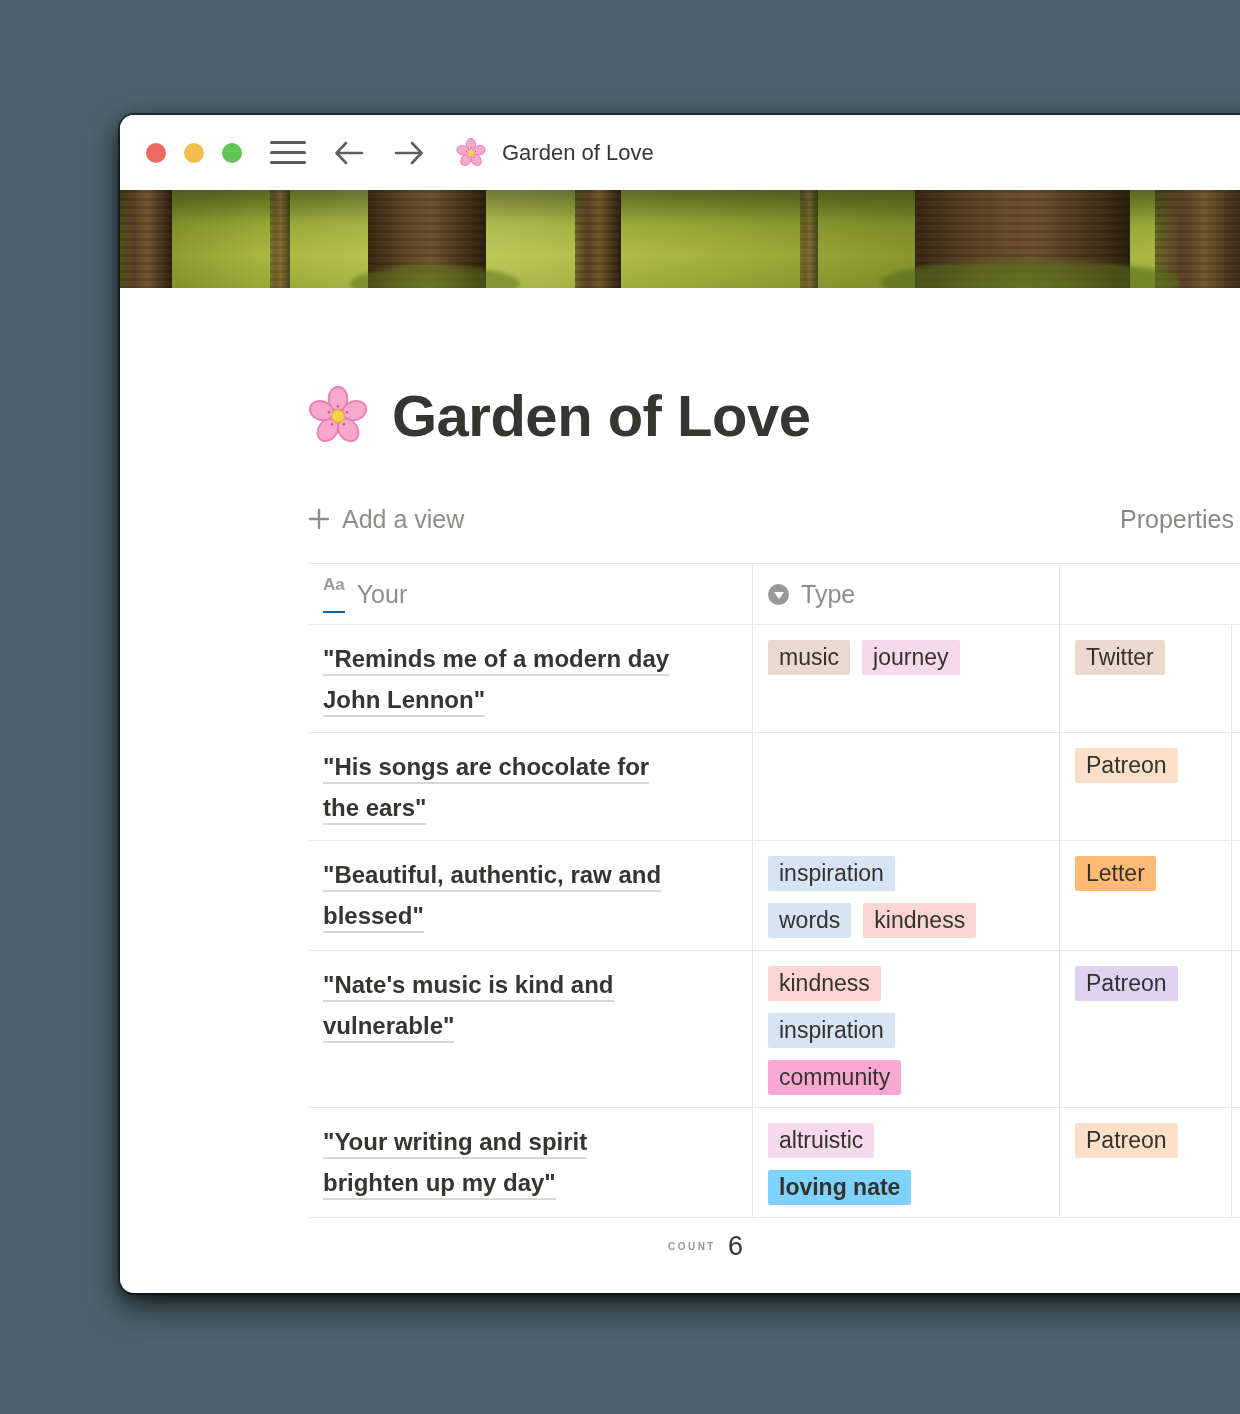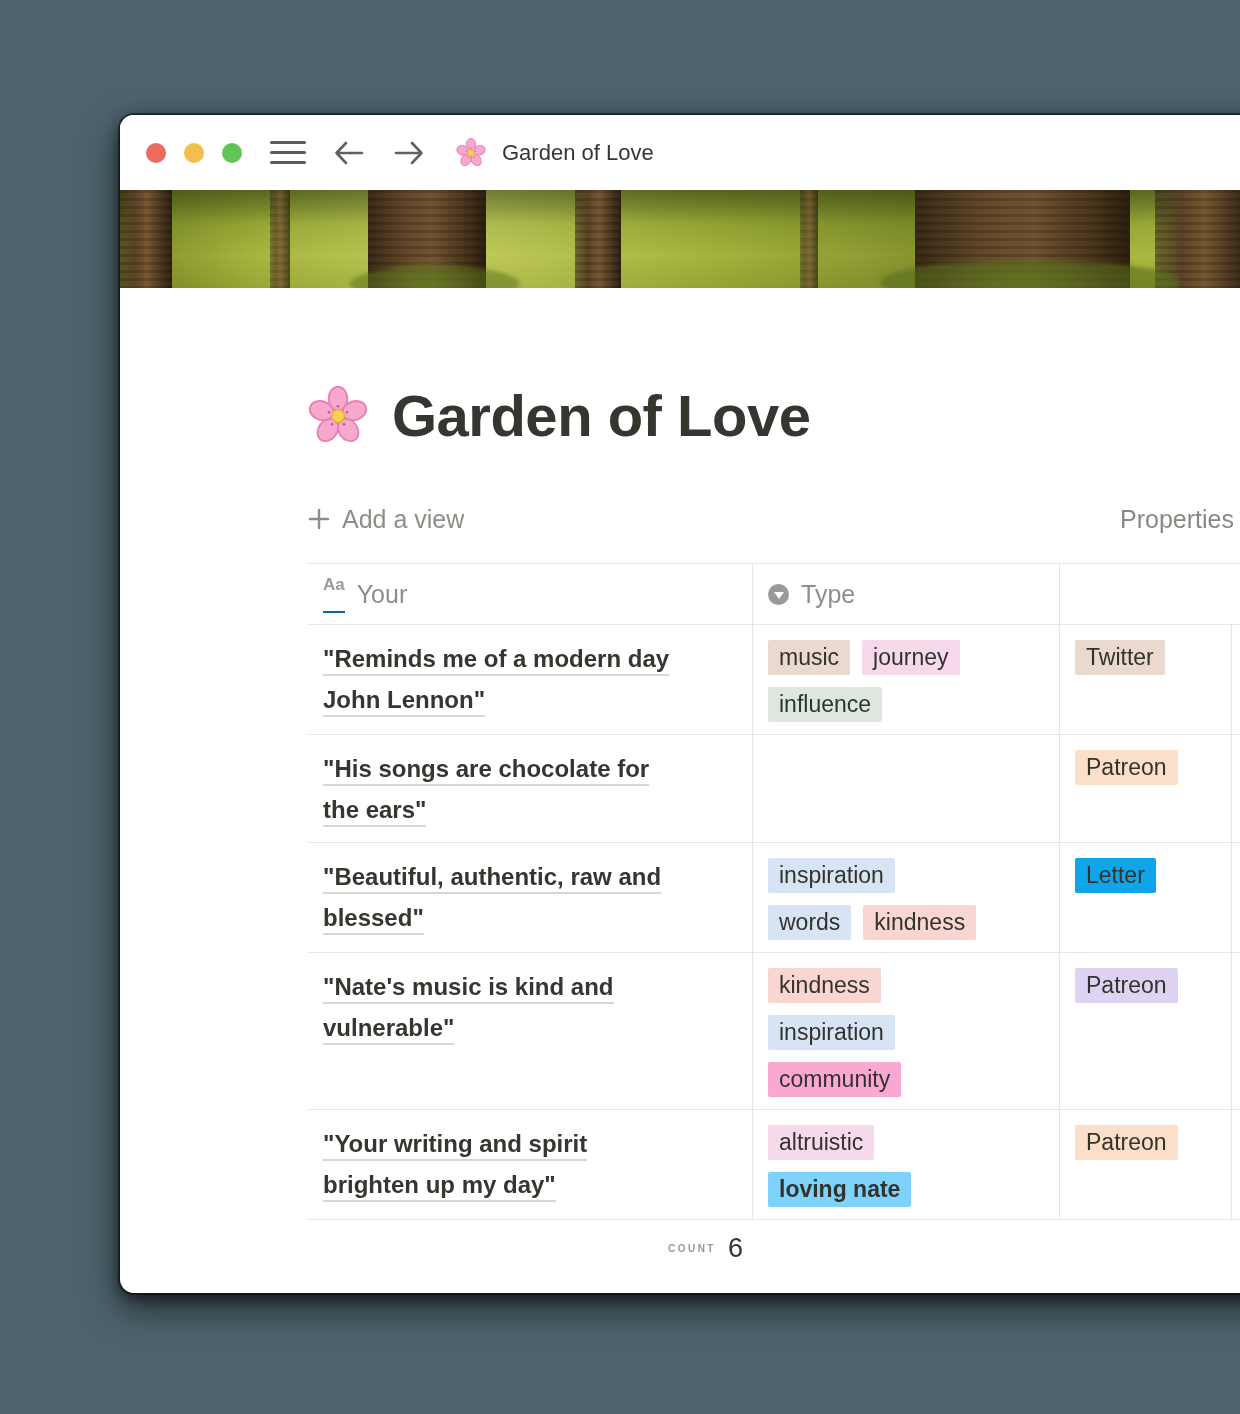--- a/index.html
+++ b/index.html
@@ -191,21 +191,20 @@
       </div>
 
       <div id="table-body">
   <div class="tr">
     <div class="td name-cell">
               <div class="nline"><span>"Reminds me of a modern day</span></div>
               <div class="nline"><span>John Lennon"</span></div>
             </div>
     <div class="td tags-cell themes-cell">
               <div class="tag-line"><span class="tag" style="background: rgb(234, 217, 206);">music</span><span class="tag" style="background: rgb(246, 217, 235);">journey</span></div>
-              <div class="tag-line"><span class="tag" style="background: rgb(219, 231, 223);">influence</span></div>
             </div>
     <div class="td tags-cell type-cell">
               <div class="tag-line"><span class="tag" style="background: rgb(234, 217, 206);">Twitter</span></div>
             </div>
     <div class="td filler"></div>
   </div>
 
   <div class="tr">
     <div class="td name-cell">
               <div class="nline"><span>"His songs are chocolate for</span></div>
@@ -222,21 +221,21 @@
   <div class="tr">
     <div class="td name-cell">
               <div class="nline"><span>"Beautiful, authentic, raw and</span></div>
               <div class="nline"><span>blessed"</span></div>
             </div>
     <div class="td tags-cell themes-cell">
               <div class="tag-line"><span class="tag" style="background: rgb(214, 228, 244);">inspiration</span></div>
               <div class="tag-line"><span class="tag" style="background: rgb(214, 228, 244);">words</span><span class="tag" style="background: rgb(250, 214, 210);">kindness</span></div>
             </div>
     <div class="td tags-cell type-cell">
-              <div class="tag-line"><span class="tag" style="background: #0ea5e9;">Letter</span></div>
+              <div class="tag-line"><span class="tag" style="background: #fdba74;">Letter</span></div>
             </div>
     <div class="td filler"></div>
   </div>
 
   <div class="tr">
     <div class="td name-cell">
               <div class="nline"><span>"Nate's music is kind and</span></div>
               <div class="nline"><span>vulnerable"</span></div>
             </div>
     <div class="td tags-cell themes-cell">

